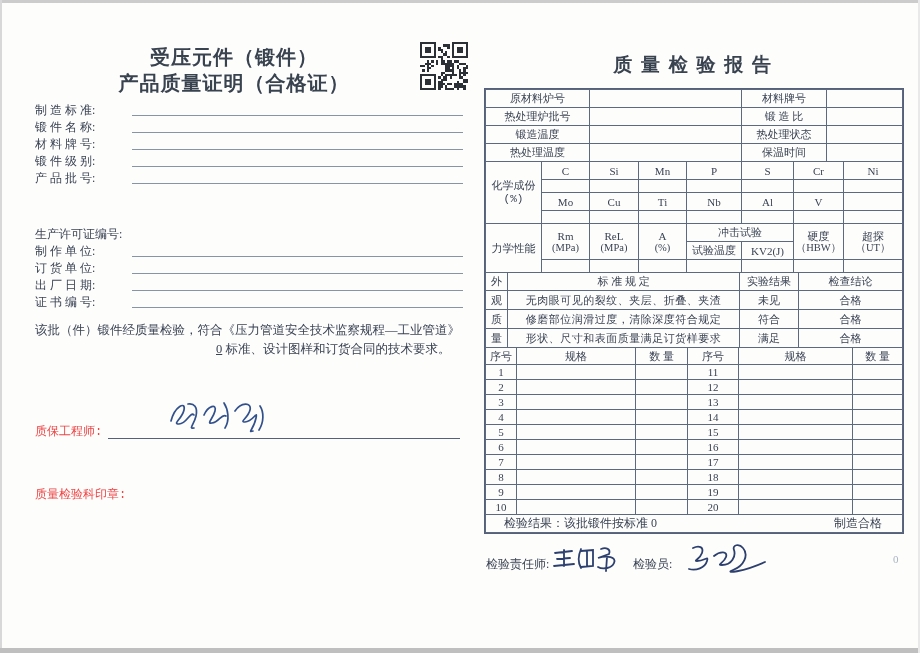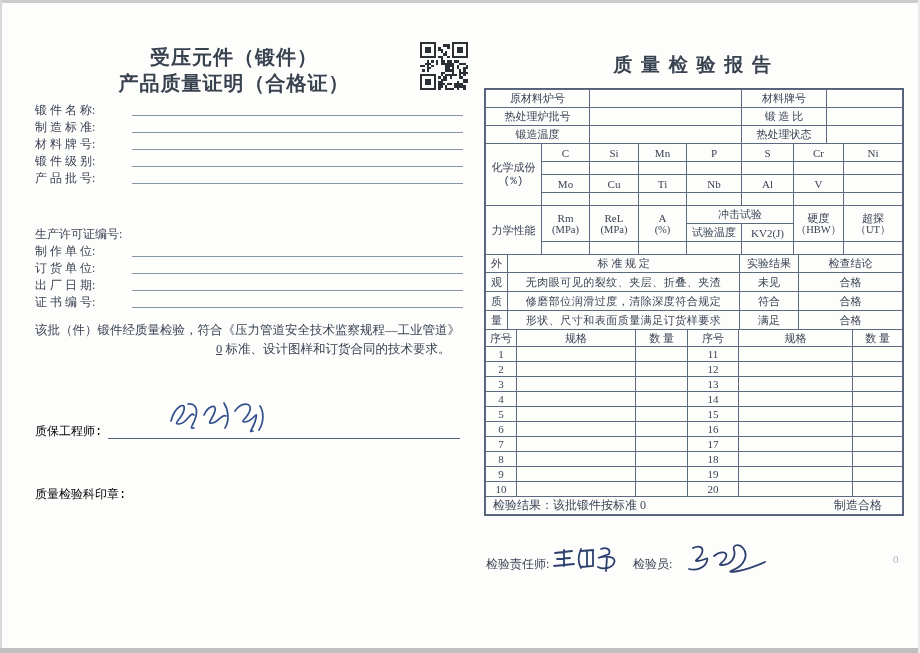--- a/index.html
+++ b/index.html
@@ -24,39 +24,39 @@
   .frow{display:flex;align-items:flex-end;height:17px;}
   .flabel{width:93px;font-size:12px;line-height:15px;white-space:pre;color:#3a4354;}
   .fline{flex:1;border-bottom:1px solid #8794a6;margin:0 0 2px 4px;height:12px;}
   .noline .fline{border-bottom:none;}
 
   .statement{position:absolute;left:35px;top:321px;width:430px;font-size:12.5px;line-height:19px;color:#3a4354;}
   .statement .line2{display:block;padding-left:181px;}
   .u{text-decoration:underline;}
 
   .qa-row{position:absolute;left:35px;top:423px;width:425px;display:flex;align-items:flex-end;}
-  .qa-label,.stamp-label{font-size:12px;color:#000000;font-family:Liberation Mono, monospace;}
+  .qa-label,.stamp-label{font-size:12px;color:#ef4444;font-family:Liberation Mono, monospace;}
   .qa-line{flex:1;border-bottom:1.2px solid #55617a;margin:0 0 1px 6px;height:10px;}
   .sig-qa{position:absolute;left:163px;top:394px;}
   .stamp-label{position:absolute;left:35px;top:486px;}
 
   
   .r-title{position:absolute;left:484px;top:52px;width:418px;text-align:center;
     font-weight:bold;font-size:19px;letter-spacing:2px;color:#39424f;}
   .rtable{position:absolute;left:484px;top:88px;width:418px;border:1.5px solid #55617a;background:transparent;}
   table.t{border-collapse:collapse;width:100%;table-layout:fixed;margin-top:-1px;}
   table.t:first-child{margin-top:0;padding-left:48px;}
   .t td{border:1px solid #5d6980;font-size:11px;text-align:center;vertical-align:middle;
     padding:0;overflow:hidden;white-space:nowrap;color:#3a4354;}
   tr.h18{height:18px;} tr.h19{height:19px;} tr.h17{height:17px;}
   tr.h15{height:15px;} tr.h13{height:13px;}
   .two-line div{line-height:12px;font-size:11px;}
   .two-line .sub{font-size:10.5px;}
   .vcell div{line-height:13px;font-family:Liberation Mono, monospace;}
-  .resultflex{display:flex;justify-content:space-between;padding:0 20px 0 7px;font-size:12px;}
+  .resultflex{display:flex;justify-content:space-between;padding:0 20px 0 18px;font-size:12px;}
   .std-cell{font-size:11.5px;letter-spacing:0.5px;}
 
   .r-footer-label{position:absolute;font-size:12px;color:#3a4354;}
   .sig-resp{position:absolute;left:551px;top:545px;}
   .sig-insp{position:absolute;left:681px;top:540px;}
   .faint-mark{position:absolute;left:893px;top:553px;font-size:11px;color:#aab3c2;}
 </style>
 </head>
 <body>
 
@@ -201,25 +201,25 @@
     <rect x="36.57" y="4.57" width="6.86" height="6.86" fill="#2b2f36"></rect>
     <rect x="0.00" y="32.00" width="16.00" height="2.29" fill="#2b2f36"></rect>
     <rect x="0.00" y="45.71" width="16.00" height="2.29" fill="#2b2f36"></rect>
     <rect x="0.00" y="34.29" width="2.29" height="11.43" fill="#2b2f36"></rect>
     <rect x="13.71" y="34.29" width="2.29" height="11.43" fill="#2b2f36"></rect>
     <rect x="4.57" y="36.57" width="6.86" height="6.86" fill="#2b2f36"></rect>
   </svg>
 
 <div class="fgroup" style="top:101px;">
   <div class="frow">
+      <span class="flabel">制 造 标 准:</span>
+      <span class="fline"></span>
+    </div>
+  <div class="frow">
       <span class="flabel">锻 件 名 称:</span>
-      <span class="fline"></span>
-    </div>
-  <div class="frow">
-      <span class="flabel">制 造 标 准:</span>
       <span class="fline"></span>
     </div>
   <div class="frow">
       <span class="flabel">材 料 牌 号:</span>
       <span class="fline"></span>
     </div>
   <div class="frow">
       <span class="flabel">锻 件 级 别:</span>
       <span class="fline"></span>
     </div>
@@ -294,20 +294,26 @@
     <tr class="h18">
       <td>热处理炉批号</td>
           <td></td>
       <td>锻 造 比</td>
           <td></td>
         </tr>
     <tr class="h18">
       <td>锻造温度</td>
           <td></td>
       <td>热处理状态</td>
+          <td></td>
+        </tr>
+    <tr class="h18">
+      <td>热处理温度</td>
+          <td></td>
+      <td>保温时间</td>
           <td></td>
         </tr>
   </tbody>
     </table>
 
   <table class="t">
     <colgroup>
         <col style="width:56px">
         <col style="width:48px">
         <col style="width:49px">

